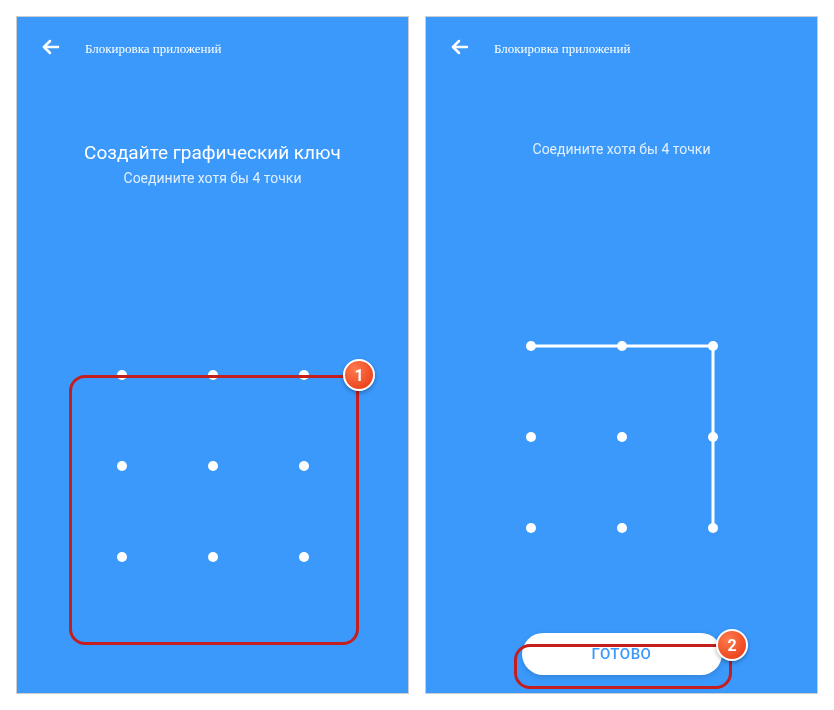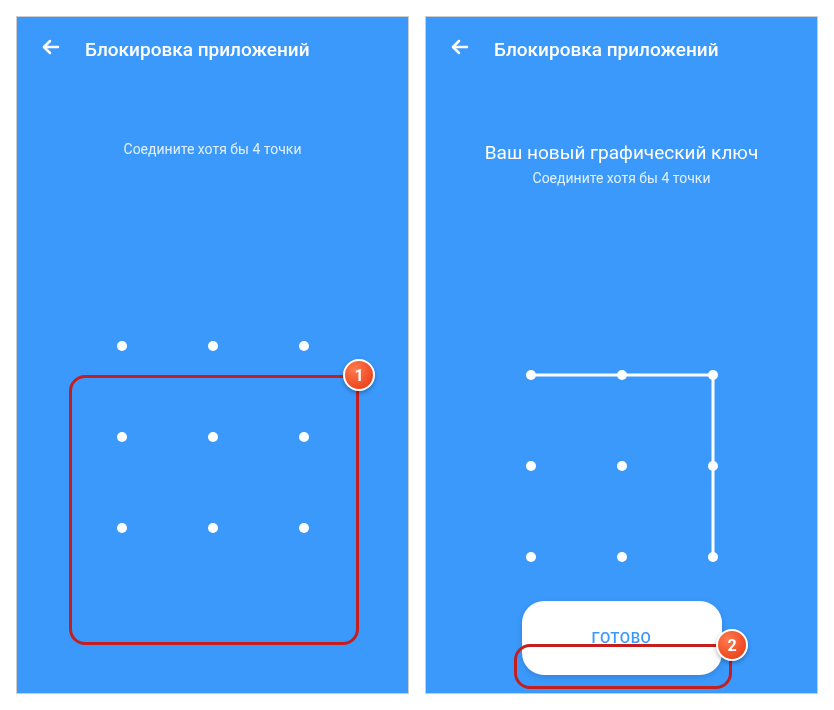--- a/index.html
+++ b/index.html
@@ -33,22 +33,23 @@
     .back-icon {
       color: white;
       cursor: pointer;
     }
     .back-icon svg {
       width: 24px;
       height: 24px;
     }
     .header-title {
       color: white;
-      font-size: 19px;
+      font-size: 13px;
       font-weight: 500;
+      font-family: Liberation Serif, serif;
     }
     .content {
       flex: 1;
       display: flex;
       flex-direction: column;
       align-items: center;
       padding-top: 60px;
     }
     .main-title {
       color: white;
@@ -108,21 +109,21 @@
       justify-content: center;
       box-shadow: 0 2px 4px rgba(0,0,0,0.3);
     }
     .done-button {
       position: absolute;
       bottom: 18px;
       left: 50%;
       transform: translateX(-50%);
       background: white;
       border-radius: 22px;
-      padding: 28px 40px;
+      padding: 12px 40px;
       color: #3B99FC;
       font-size: 15px;
       font-weight: 500;
       letter-spacing: 0.5px;
       min-width: 200px;
       text-align: center;
       box-shadow: 0 2px 6px rgba(0,0,0,0.15);
     }
   </style>
 </head>
@@ -132,20 +133,21 @@
   <div class="header">
     <span class="back-icon">
       <svg viewBox="0 0 24 24" fill="none" stroke="currentColor" stroke-width="2.5" stroke-linecap="round" stroke-linejoin="round">
         <polyline points="15 18 9 12 15 6" transform="translate(-2,0)"></polyline>
         <line x1="7" y1="12" x2="21" y2="12"></line>
       </svg>
     </span>
     <span class="header-title">Блокировка приложений</span>
   </div>
   <div class="content">
+    <div class="main-title">Создайте графический ключ</div>
     <div class="subtitle">Соедините хотя бы 4 точки</div>
     <div class="pattern-area">
       <div class="dot" style="left:15%;top:15%"></div>
       <div class="dot" style="left:50%;top:15%"></div>
       <div class="dot" style="left:85%;top:15%"></div>
       <div class="dot" style="left:15%;top:50%"></div>
       <div class="dot" style="left:50%;top:50%"></div>
       <div class="dot" style="left:85%;top:50%"></div>
       <div class="dot" style="left:15%;top:85%"></div>
       <div class="dot" style="left:50%;top:85%"></div>
@@ -160,21 +162,20 @@
   <div class="header">
     <span class="back-icon">
       <svg viewBox="0 0 24 24" fill="none" stroke="currentColor" stroke-width="2.5" stroke-linecap="round" stroke-linejoin="round">
         <polyline points="15 18 9 12 15 6" transform="translate(-2,0)"></polyline>
         <line x1="7" y1="12" x2="21" y2="12"></line>
       </svg>
     </span>
     <span class="header-title">Блокировка приложений</span>
   </div>
   <div class="content">
-    <div class="main-title">Ваш новый графический ключ</div>
     <div class="subtitle">Соедините хотя бы 4 точки</div>
     <div class="pattern-area">
       <svg class="pattern-line" viewBox="0 0 260 260">
         <polyline points="39,39 130,39 221,39 221,130 221,221"></polyline>
       </svg>
       <div class="dot" style="left:15%;top:15%"></div>
       <div class="dot" style="left:50%;top:15%"></div>
       <div class="dot" style="left:85%;top:15%"></div>
       <div class="dot" style="left:15%;top:50%"></div>
       <div class="dot" style="left:50%;top:50%"></div>

